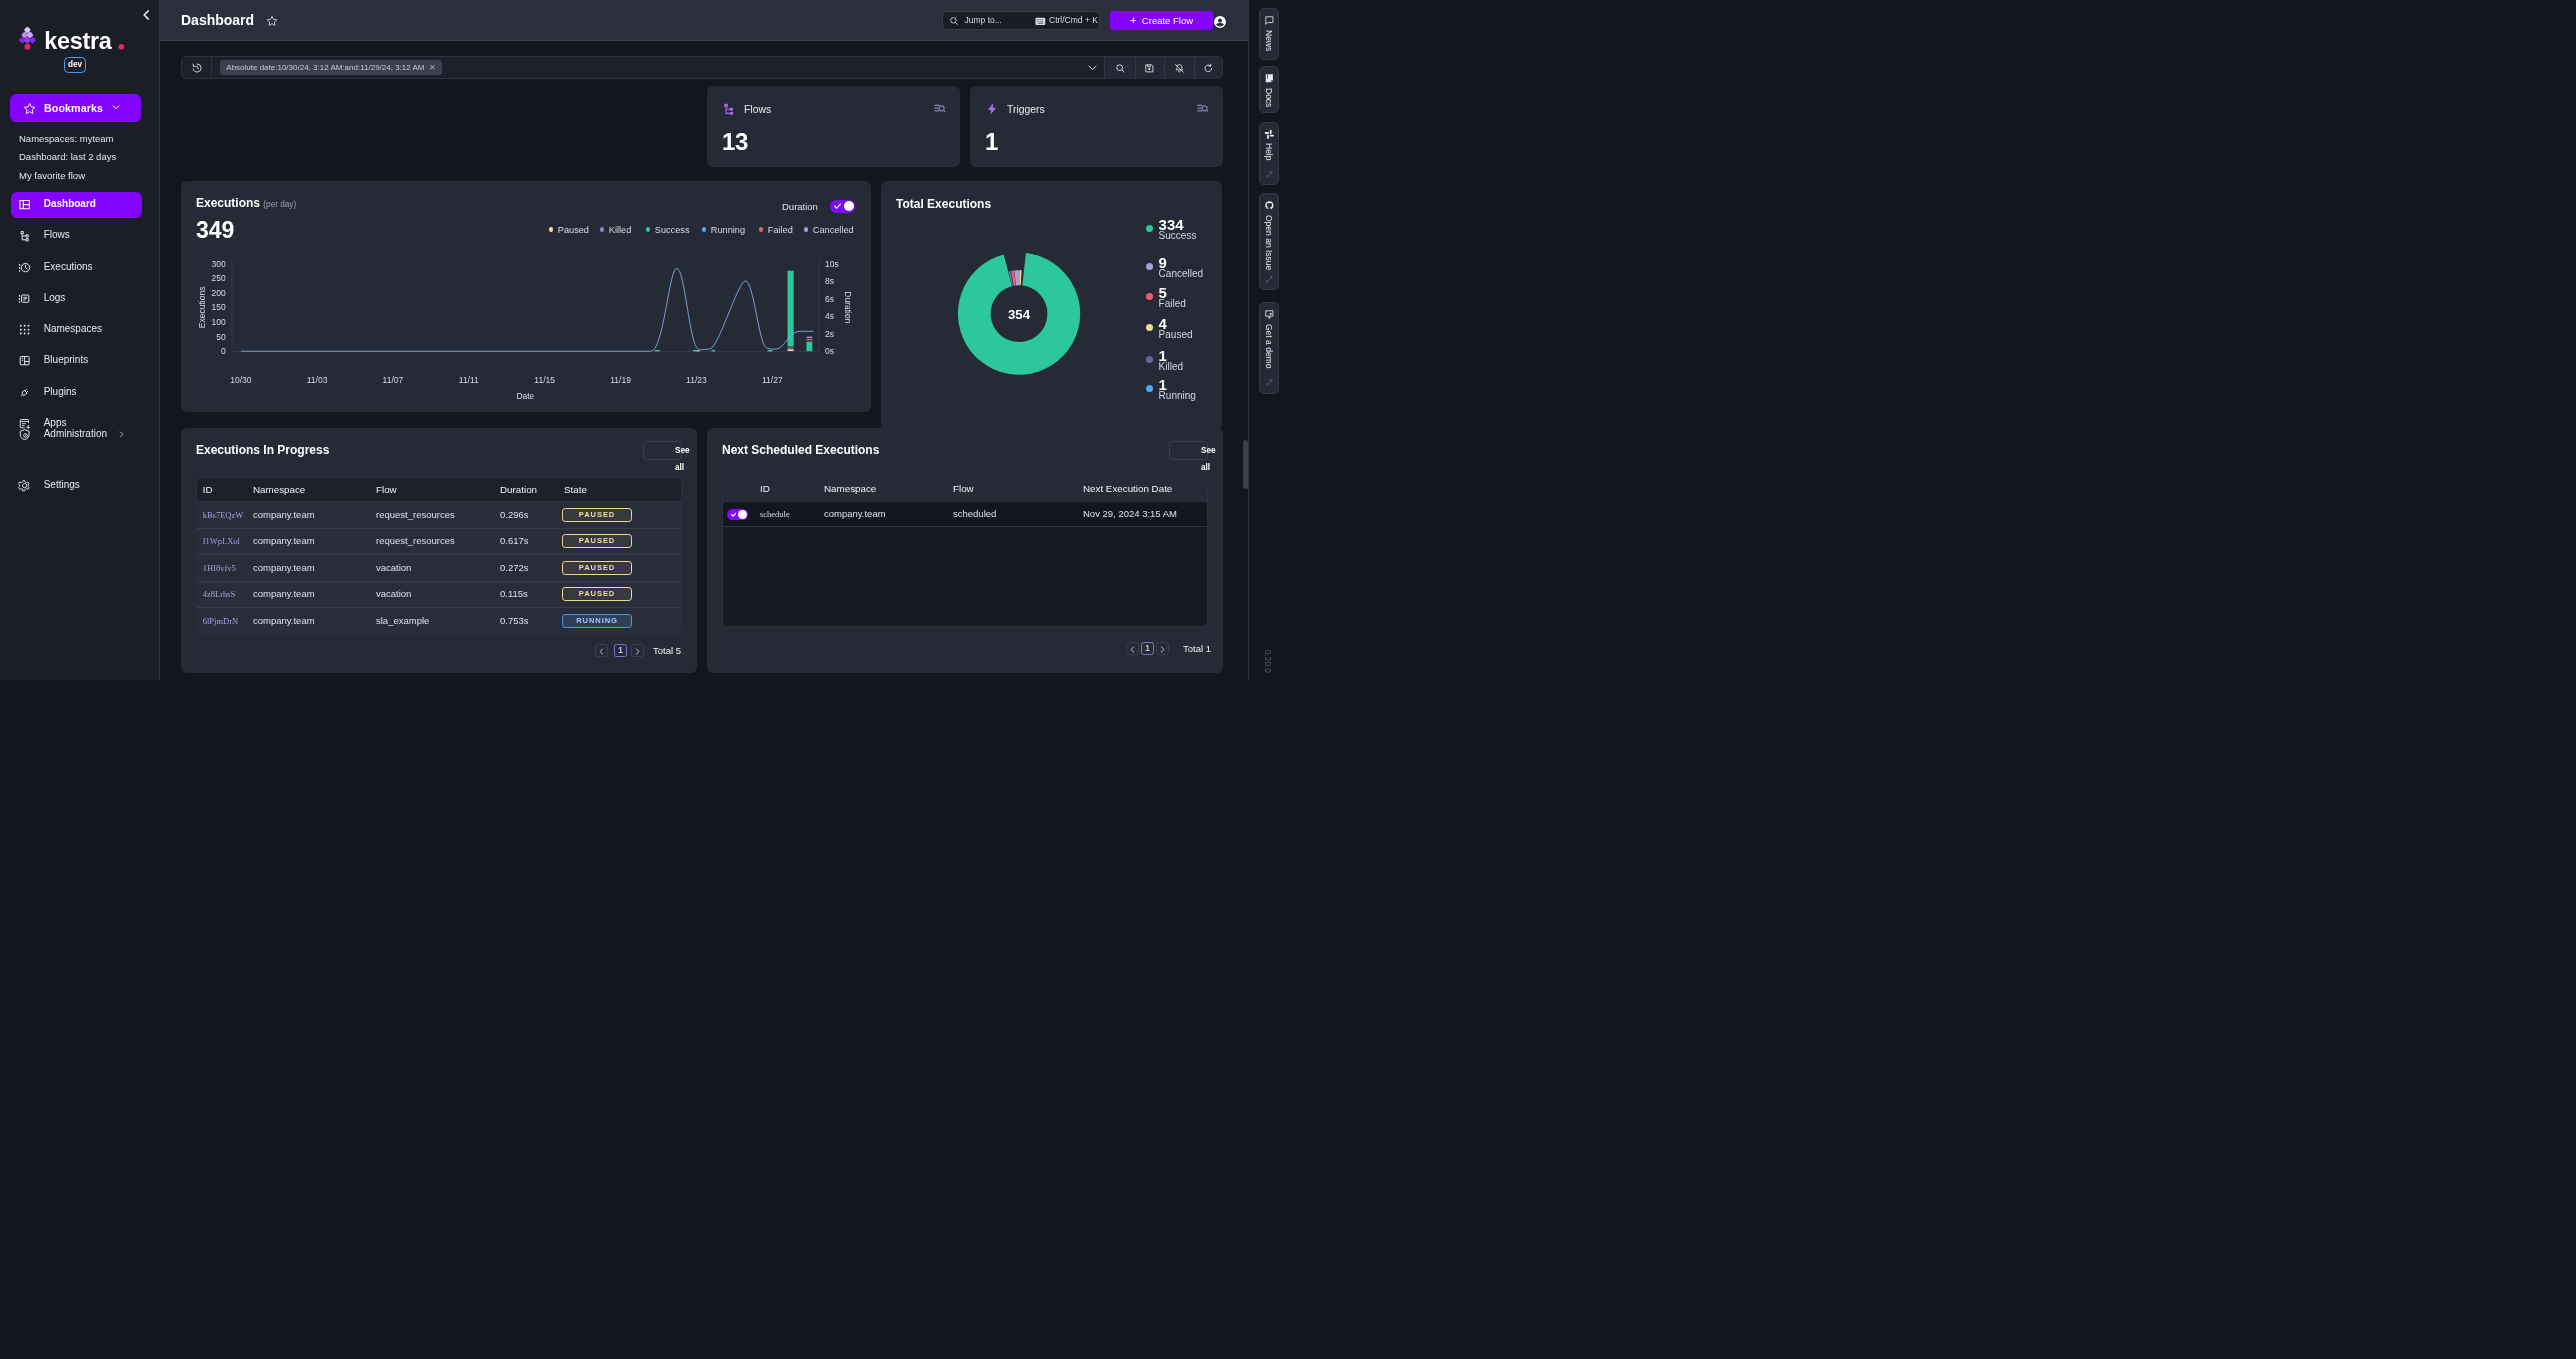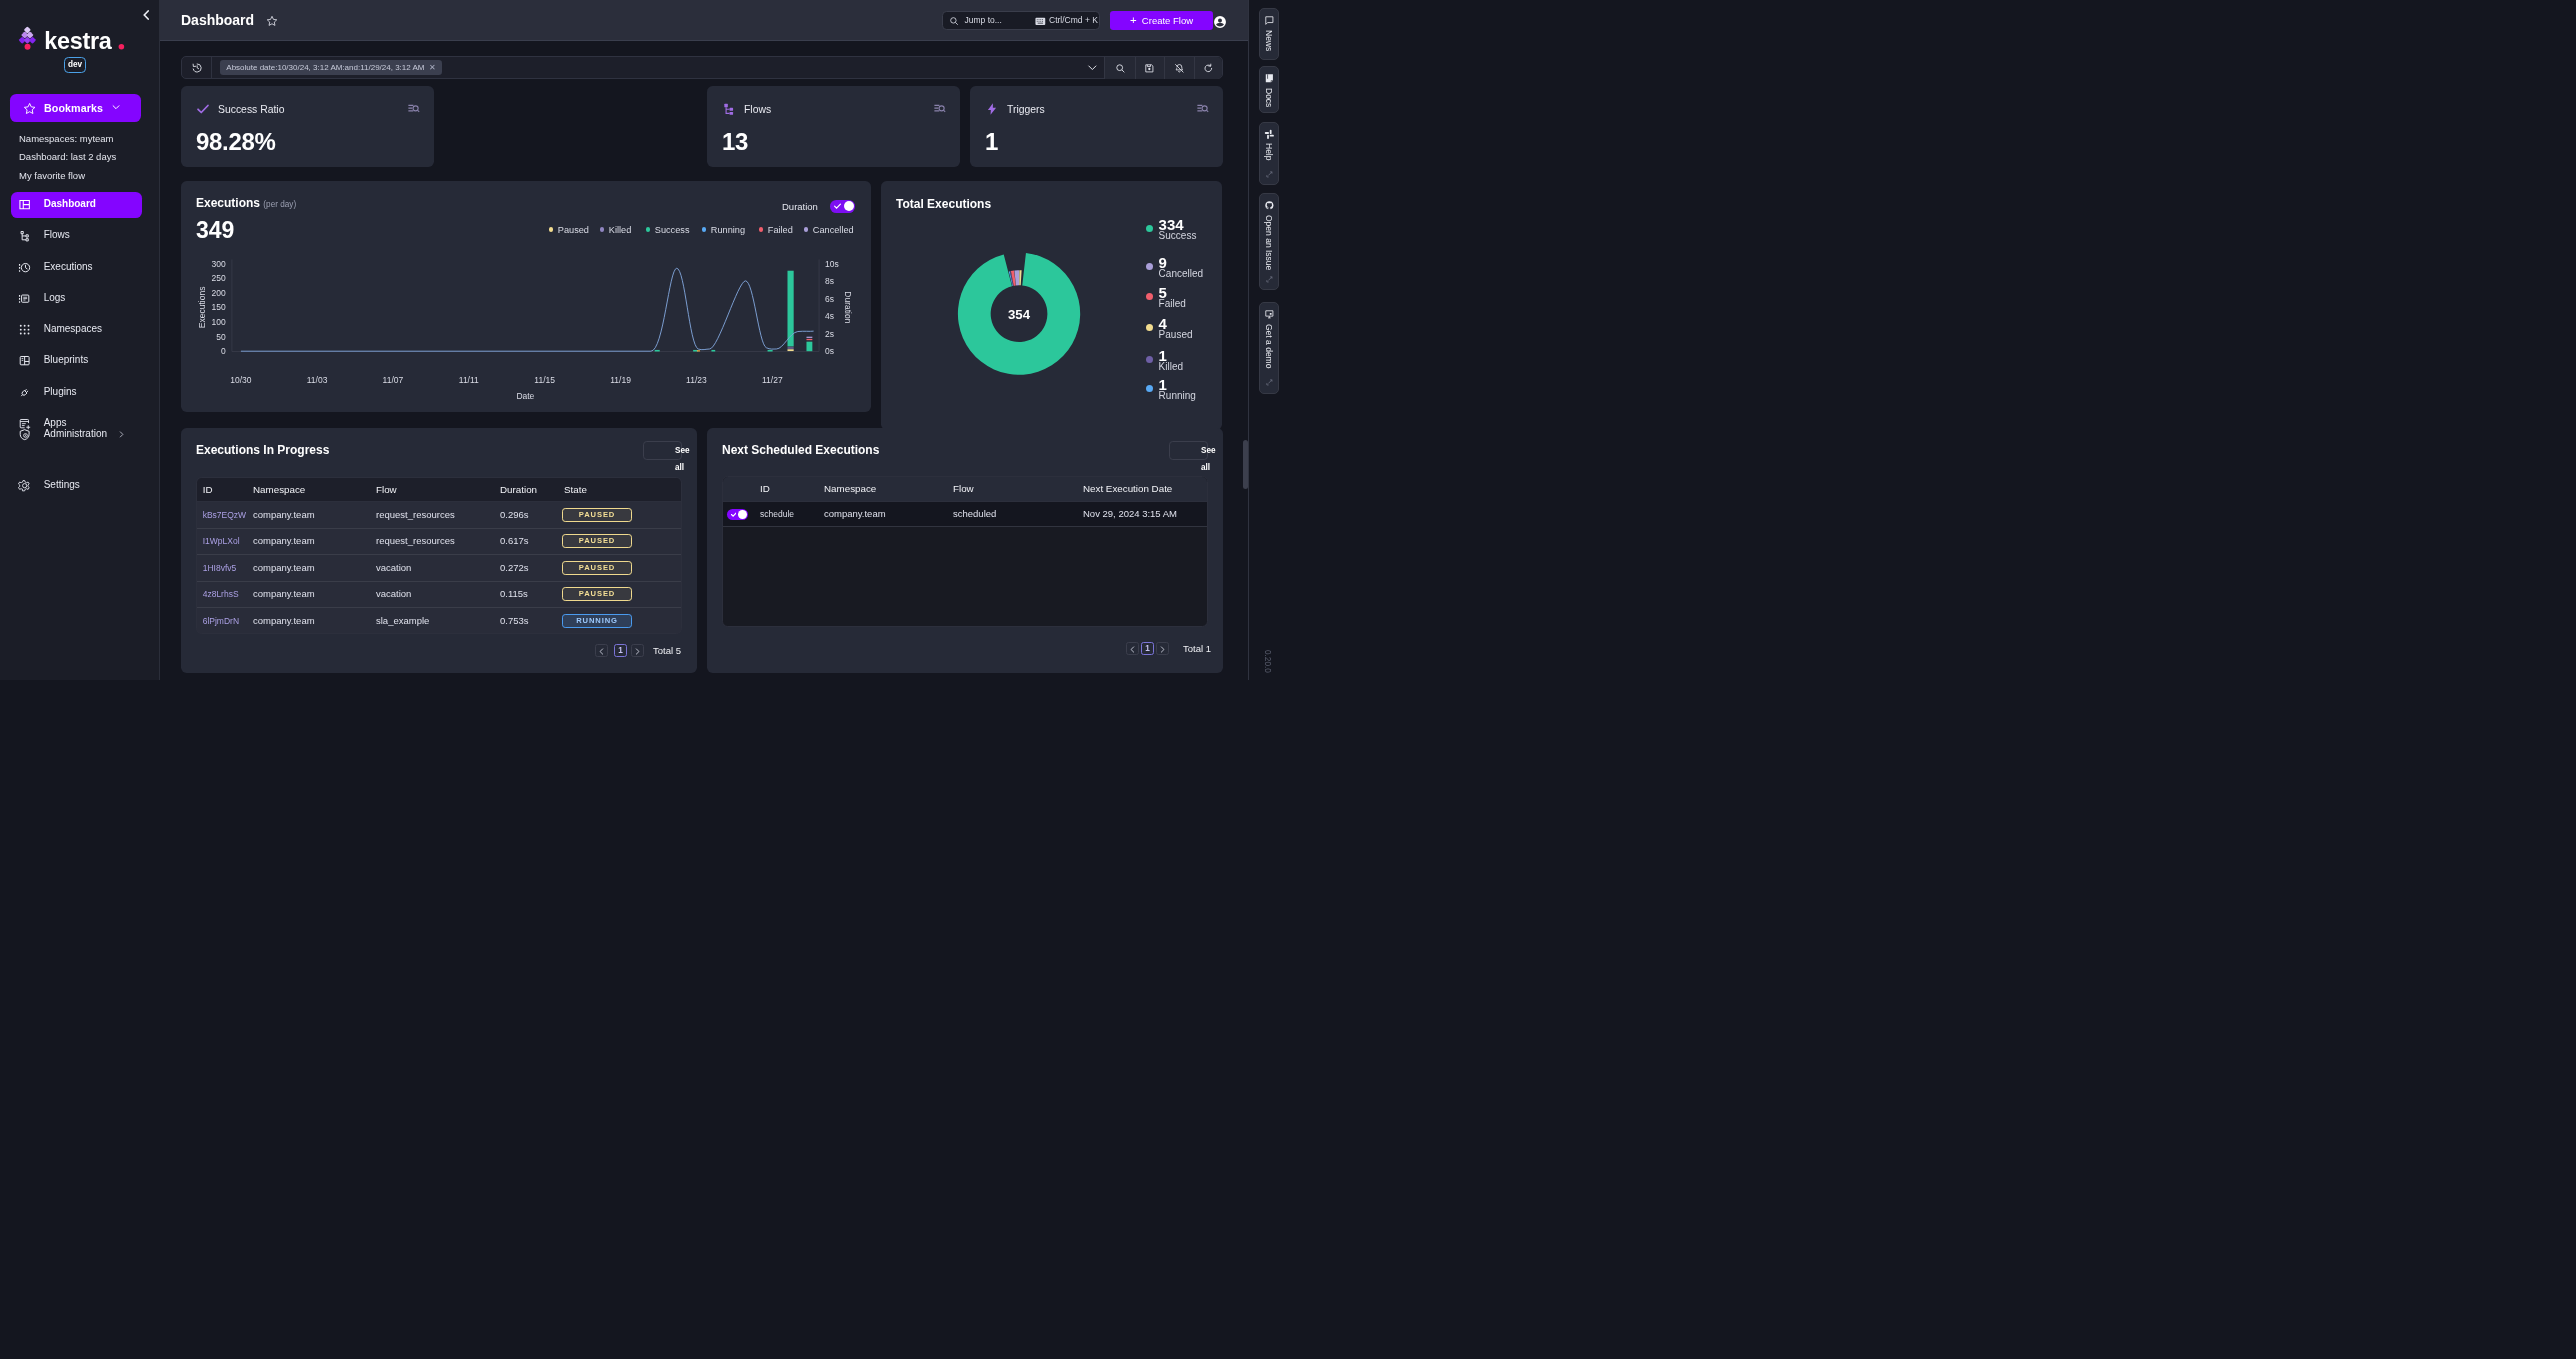--- a/index.html
+++ b/index.html
@@ -47,21 +47,21 @@
 
 .ctitle { position:absolute; left:15px; top:14px; font-size:12px; font-weight:bold; color:#fff; }
 .seeall { position:absolute; right:15px; top:13.3px; width:39px; height:18.3px; border:0.6px solid #3B3E4C; border-radius:3.8px; color:#fff; font-size:8.2px; font-weight:bold; text-align:center; line-height:17px;padding-left:31px; }
 
 
 .tbl { position:absolute; border:0.6px solid #2C2F3C; border-radius:5.7px; overflow:hidden; }
 .tbl .hdr { background:#1D1F2A; border-bottom:0.6px solid #2C2F3C; }
 .tbl .hdr div { position:absolute; font-size:9.8px; color:#F2F3F7; }
 .trow { position:absolute; left:0; width:100%; border-bottom:0.6px solid #3A3D49; }
 .trow div { position:absolute; font-size:9.5px; color:#DFE1EC; }
-.mono { font-family:Liberation Sans, sans-serif; font-size:8.5px !important; color:#ABA0E4 !important; }
+.mono { font-family:Liberation Serif, serif; font-size:8.5px !important; color:#ABA0E4 !important; }
 .trow div.badge { position:absolute; width:70px; height:14px; border-radius:3.2px; border:0.6px solid #EFD98E; color:#F4DF96; font-size:7.6px; font-weight:bold; letter-spacing:0.9px; text-align:center; line-height:12.6px; background:rgba(242,220,143,0.08); }
 .trow div.badge.run { border-color:#4A9BEF; color:#9CC8FB; background:rgba(80,150,240,0.18); }
 .pgn { position:absolute; height:13.3px; }
 .pgn .bx { position:absolute; top:0; width:13.3px; height:13.3px; border:0.6px solid #3B3E4C; border-radius:2.5px; color:#C6C9D6; text-align:center; line-height:12px; font-size:8.2px; }
 .pgn .bx.cur { border-color:#7B74D8; color:#C9C5F2; font-weight:bold; }
 .pgn .tot { position:absolute; top:1.3px; font-size:9.5px; color:#F0F1F5; }
 
 .lgd { position:absolute; top:44px; font-size:9.2px; color:#DADCE6; }
 .lgd i { display:inline-block; width:4.4px; height:4.4px; border-radius:50%; margin-right:4.4px; vertical-align:1.3px; }
 
@@ -264,34 +264,20 @@
         </svg>
       <svg style="position:absolute;left:69px;top:5.7px;" width="10.7" height="10.7" viewBox="0 0 24 24">
           <path d="M6.5 9a5.5 5.5 0 0111 0c0 5 2 6.5 2 6.5h-15s1-0.8 1.6-3 M10 19a2.2 2.2 0 004 0 M3.5 3.5l17 17" fill="none" stroke="#E2E4EC" stroke-width="1.9" stroke-linecap="round" stroke-linejoin="round"></path>
         </svg>
       <svg style="position:absolute;left:98px;top:5.7px;" width="10.7" height="10.7" viewBox="0 0 24 24">
           <path d="M19.5 12a7.5 7.5 0 11-2.2-5.3 M17.5 2.5v4.4h-4.4" fill="none" stroke="#E2E4EC" stroke-width="2" stroke-linecap="round"></path>
         </svg>
     </div>
   </div>
 
-  <div class="card scard" style="left:21px;top:45px;width:253px;height:81px;">
-    <svg class="lico" width="14" height="14" viewBox="0 0 24 24">
-        <path d="M3.5 12.5l5.5 5.5 11.5-12" fill="none" stroke="#A06CE4" stroke-width="3" stroke-linecap="round" stroke-linejoin="round"></path>
-      </svg>
-    <div class="ttl">Success Ratio</div>
-    <svg class="tsico" width="13.3" height="13.3" viewBox="0 0 24 24">
-        <g stroke="#8A82AC" stroke-width="2" fill="none">
-          <path d="M2.5 6h9 M2.5 11h7 M2.5 16h9"></path>
-          <circle cx="15.5" cy="11.5" r="4.6"></circle>
-          <path d="M18.8 14.8L22 18"></path>
-        </g>
-      </svg>
-    <div class="num">98.28%</div>
-  </div>
   <div class="card scard" style="left:547px;top:45px;width:253px;height:81px;">
     <svg class="lico" width="14" height="14" viewBox="0 0 24 24">
         <g fill="#A06CE4">
           <rect x="4" y="3" width="6" height="6" rx="1"></rect>
           <rect x="13" y="10" width="6" height="5" rx="1"></rect>
           <rect x="13" y="17" width="6" height="5" rx="1"></rect>
         </g>
         <path d="M7 9v10.5h6 M7 12.5h6" stroke="#A06CE4" stroke-width="1.9" fill="none"></path>
       </svg>
     <div class="ttl">Flows</div>

